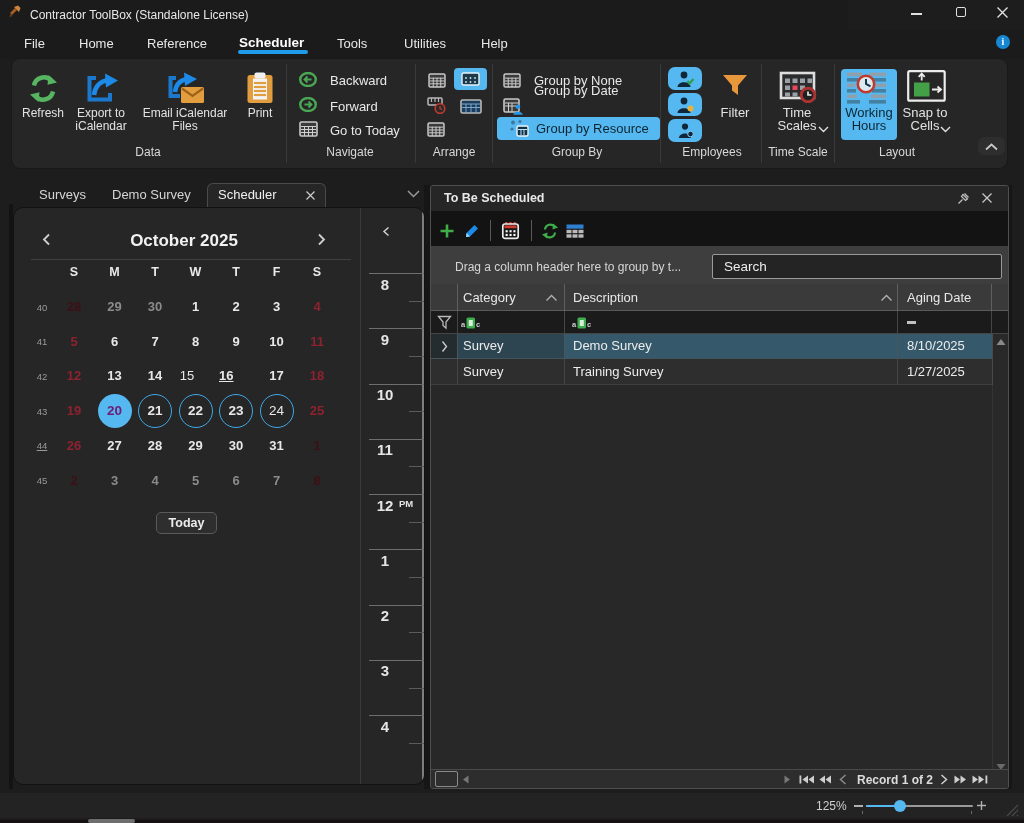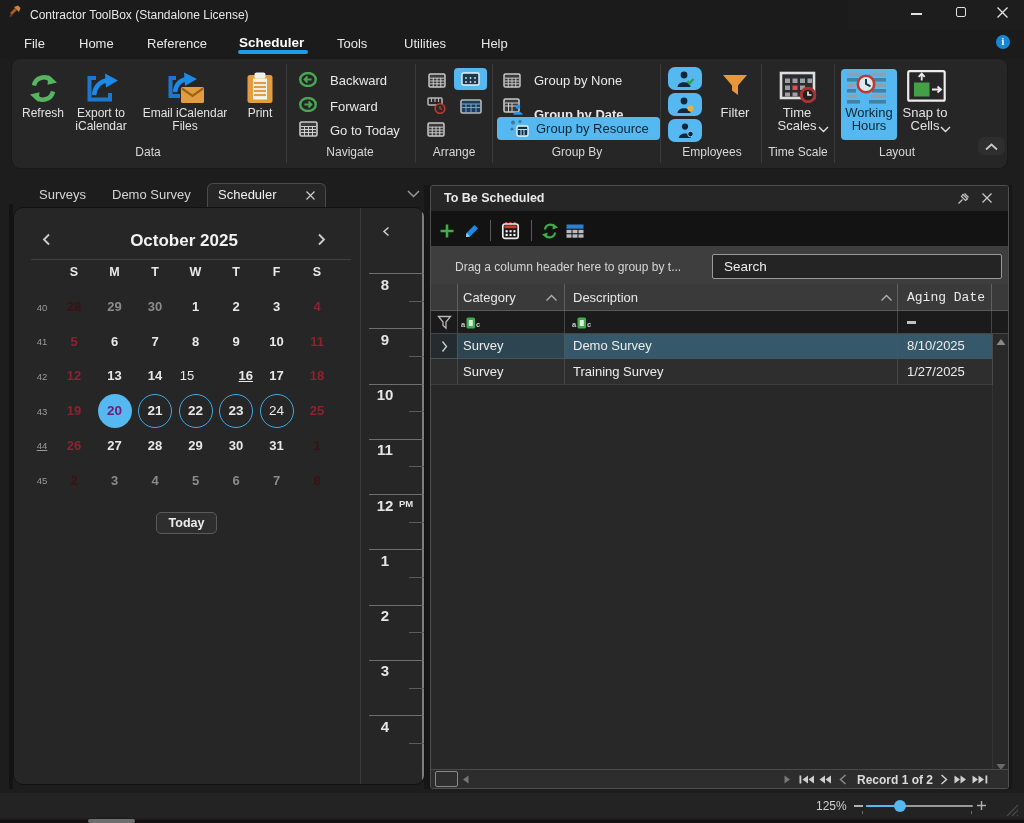--- a/index.html
+++ b/index.html
@@ -183,21 +183,21 @@
       <rect x="1" y="1" width="15" height="13" rx="1.5" fill="#3a3a3a" stroke="#c9c9c9" stroke-width="1.6"></rect>
       <g stroke="#cfcfcf" stroke-width="1">
           <line x1="2" y1="5" x2="15" y2="5"></line>
           <line x1="2" y1="8" x2="15" y2="8"></line>
           <line x1="5.5" y1="5" x2="5.5" y2="14"></line>
           <line x1="9" y1="5" x2="9" y2="14"></line>
         </g>
       <circle cx="15" cy="8.8" r="2.3" fill="#2796e8"></circle>
       <path d="M10.3 16.8 C 10.3 12.6, 19.7 12.6, 19.7 16.8 Z" fill="#2796e8"></path>
     </svg>
-    <div class="abs itext" style="left:522px;top:48px;font-weight:bold;">Group by Date</div>
+    <div class="abs itext" style="left:522px;top:24px;">Group by Date</div>
     <div class="abs" style="left:485px;top:58px;width:163px;height:23px;background:#55b8f0;border-radius:4px;"></div>
     <svg class="abs" style="left:497px;top:60px" width="20" height="19" viewBox="0 0 20 19">
       <g fill="#3f789e">
           <circle cx="4" cy="3.5" r="2"></circle>
           <circle cx="11" cy="2.5" r="1.6"></circle>
           <circle cx="3" cy="10" r="1.6"></circle>
         </g>
       <rect x="8" y="7" width="11" height="10" rx="1.5" fill="#123448" stroke="#eaf6fd" stroke-width="1.4"></rect>
       <g stroke="#bfe3f7" stroke-width="1">
           <line x1="9" y1="10.5" x2="18" y2="10.5"></line>
@@ -346,21 +346,21 @@
       <div class="abs" style="left:83.5px;top:125.69999999999999px;width:34px;text-align:center;font-size:13px;font-weight:600;color:#e8e8e8;">6</div>
       <div class="abs" style="left:124px;top:125.69999999999999px;width:34px;text-align:center;font-size:13px;font-weight:600;color:#e8e8e8;">7</div>
       <div class="abs" style="left:164.5px;top:125.69999999999999px;width:34px;text-align:center;font-size:13px;font-weight:600;color:#e8e8e8;">8</div>
       <div class="abs" style="left:205px;top:125.69999999999999px;width:34px;text-align:center;font-size:13px;font-weight:600;color:#e8e8e8;">9</div>
       <div class="abs" style="left:245.5px;top:125.69999999999999px;width:34px;text-align:center;font-size:13px;font-weight:600;color:#e8e8e8;">10</div>
       <div class="abs" style="left:286px;top:125.69999999999999px;width:34px;text-align:center;font-size:13px;font-weight:600;color:#8f2231;">11</div>
       <div class="abs" style="left:43px;top:160.4px;width:34px;text-align:center;font-size:13px;font-weight:600;color:#8f2231;">12</div>
       <div class="abs" style="left:83.5px;top:160.4px;width:34px;text-align:center;font-size:13px;font-weight:600;color:#e8e8e8;">13</div>
       <div class="abs" style="left:124px;top:160.4px;width:34px;text-align:center;font-size:13px;font-weight:600;color:#e8e8e8;">14</div>
       <div class="abs" style="left:156px;top:160.4px;width:34px;text-align:center;font-size:13px;font-weight:400;color:#e8e8e8;">15</div>
-      <div class="abs" style="left:205px;top:160.4px;width:34px;text-align:right;font-size:13px;font-weight:600;color:#e8e8e8;text-decoration:underline;">16</div>
+      <div class="abs" style="left:205px;top:160.4px;width:34px;text-align:left;font-size:13px;font-weight:600;color:#e8e8e8;text-decoration:underline;">16</div>
       <div class="abs" style="left:245.5px;top:160.4px;width:34px;text-align:center;font-size:13px;font-weight:600;color:#e8e8e8;">17</div>
       <div class="abs" style="left:286px;top:160.4px;width:34px;text-align:center;font-size:13px;font-weight:600;color:#8f2231;">18</div>
       <div class="abs" style="left:43px;top:195.1px;width:34px;text-align:center;font-size:13px;font-weight:600;color:#8f2231;">19</div>
       <div class="abs" style="left:83.5px;top:186.1px;width:34px;height:34px;border-radius:50%;background:#55b8f0;text-align:center;line-height:34px;font-size:13.5px;font-weight:600;color:#701a75;">20</div>
       <div class="abs" style="left:124.0px;top:186.1px;width:34px;height:34px;border-radius:50%;border:1.5px solid #3fa9e8;text-align:center;line-height:31px;font-size:13.5px;font-weight:600;color:#e8e8e8;">21</div>
       <div class="abs" style="left:164.5px;top:186.1px;width:34px;height:34px;border-radius:50%;border:1.5px solid #3fa9e8;text-align:center;line-height:31px;font-size:13.5px;font-weight:600;color:#e8e8e8;">22</div>
       <div class="abs" style="left:205.0px;top:186.1px;width:34px;height:34px;border-radius:50%;border:1.5px solid #3fa9e8;text-align:center;line-height:31px;font-size:13.5px;font-weight:600;color:#e8e8e8;">23</div>
       <div class="abs" style="left:245.5px;top:186.1px;width:34px;height:34px;border-radius:50%;border:1.5px solid #3fa9e8;text-align:center;line-height:31px;font-size:13.5px;font-weight:400;color:#e8e8e8;">24</div>
       <div class="abs" style="left:286px;top:195.1px;width:34px;text-align:center;font-size:13px;font-weight:600;color:#8f2231;">25</div>
       <div class="abs" style="left:43px;top:229.8px;width:34px;text-align:center;font-size:13px;font-weight:600;color:#8f2231;">26</div>
@@ -483,21 +483,21 @@
     <div class="abs" style="left:32px;top:104px;font-size:13px;color:#e8e8e8;">Category</div>
     <svg class="abs" style="left:114px;top:108px" width="13" height="8" viewBox="0 0 13 8">
         <path d="M1.5 6.5 L6.5 1.5 L11.5 6.5" stroke="#b0b0b0" stroke-width="1.4" fill="none"></path>
       </svg>
     <div class="abs" style="left:133px;top:98px;width:1px;height:27px;background:#606060;"></div>
     <div class="abs" style="left:142px;top:104px;font-size:13px;color:#e8e8e8;">Description</div>
     <svg class="abs" style="left:449px;top:108px" width="13" height="8" viewBox="0 0 13 8">
         <path d="M1.5 6.5 L6.5 1.5 L11.5 6.5" stroke="#b0b0b0" stroke-width="1.4" fill="none"></path>
       </svg>
     <div class="abs" style="left:466px;top:98px;width:1px;height:27px;background:#606060;"></div>
-    <div class="abs" style="left:476px;top:104px;font-size:13px;color:#e8e8e8;font-family:Liberation Mono, monospace;">Aging Date</div>
+    <div class="abs" style="left:476px;top:104px;font-size:13px;color:#e8e8e8;">Aging Date</div>
     <div class="abs" style="left:560px;top:98px;width:1px;height:27px;background:#606060;"></div>
 
     <div class="abs" style="left:0;top:125px;width:577px;height:23px;background:#1b1b1b;border-bottom:1px solid #454545;"></div>
     <div class="abs" style="left:26px;top:125px;width:1px;height:23px;background:#454545;"></div>
     <svg class="abs" style="left:6px;top:129px" width="15" height="15" viewBox="0 0 15 15">
       <path d="M1.5 1.5 L13.5 1.5 L9 7 L9 13 L6 10.5 L6 7 Z" fill="none" stroke="#b9b9b9" stroke-width="1.3"></path>
     </svg>
     <svg class="abs abc" style="left:30px;top:130px" width="20" height="14" viewBox="0 0 20 14">
       <text x="0" y="10.5" font-size="7.5" fill="#cfcfcf" font-family="Liberation Sans" font-weight="bold">a</text>
       <rect x="5.5" y="1.5" width="8.5" height="11" rx="1.5" fill="#3fae4e"></rect>

